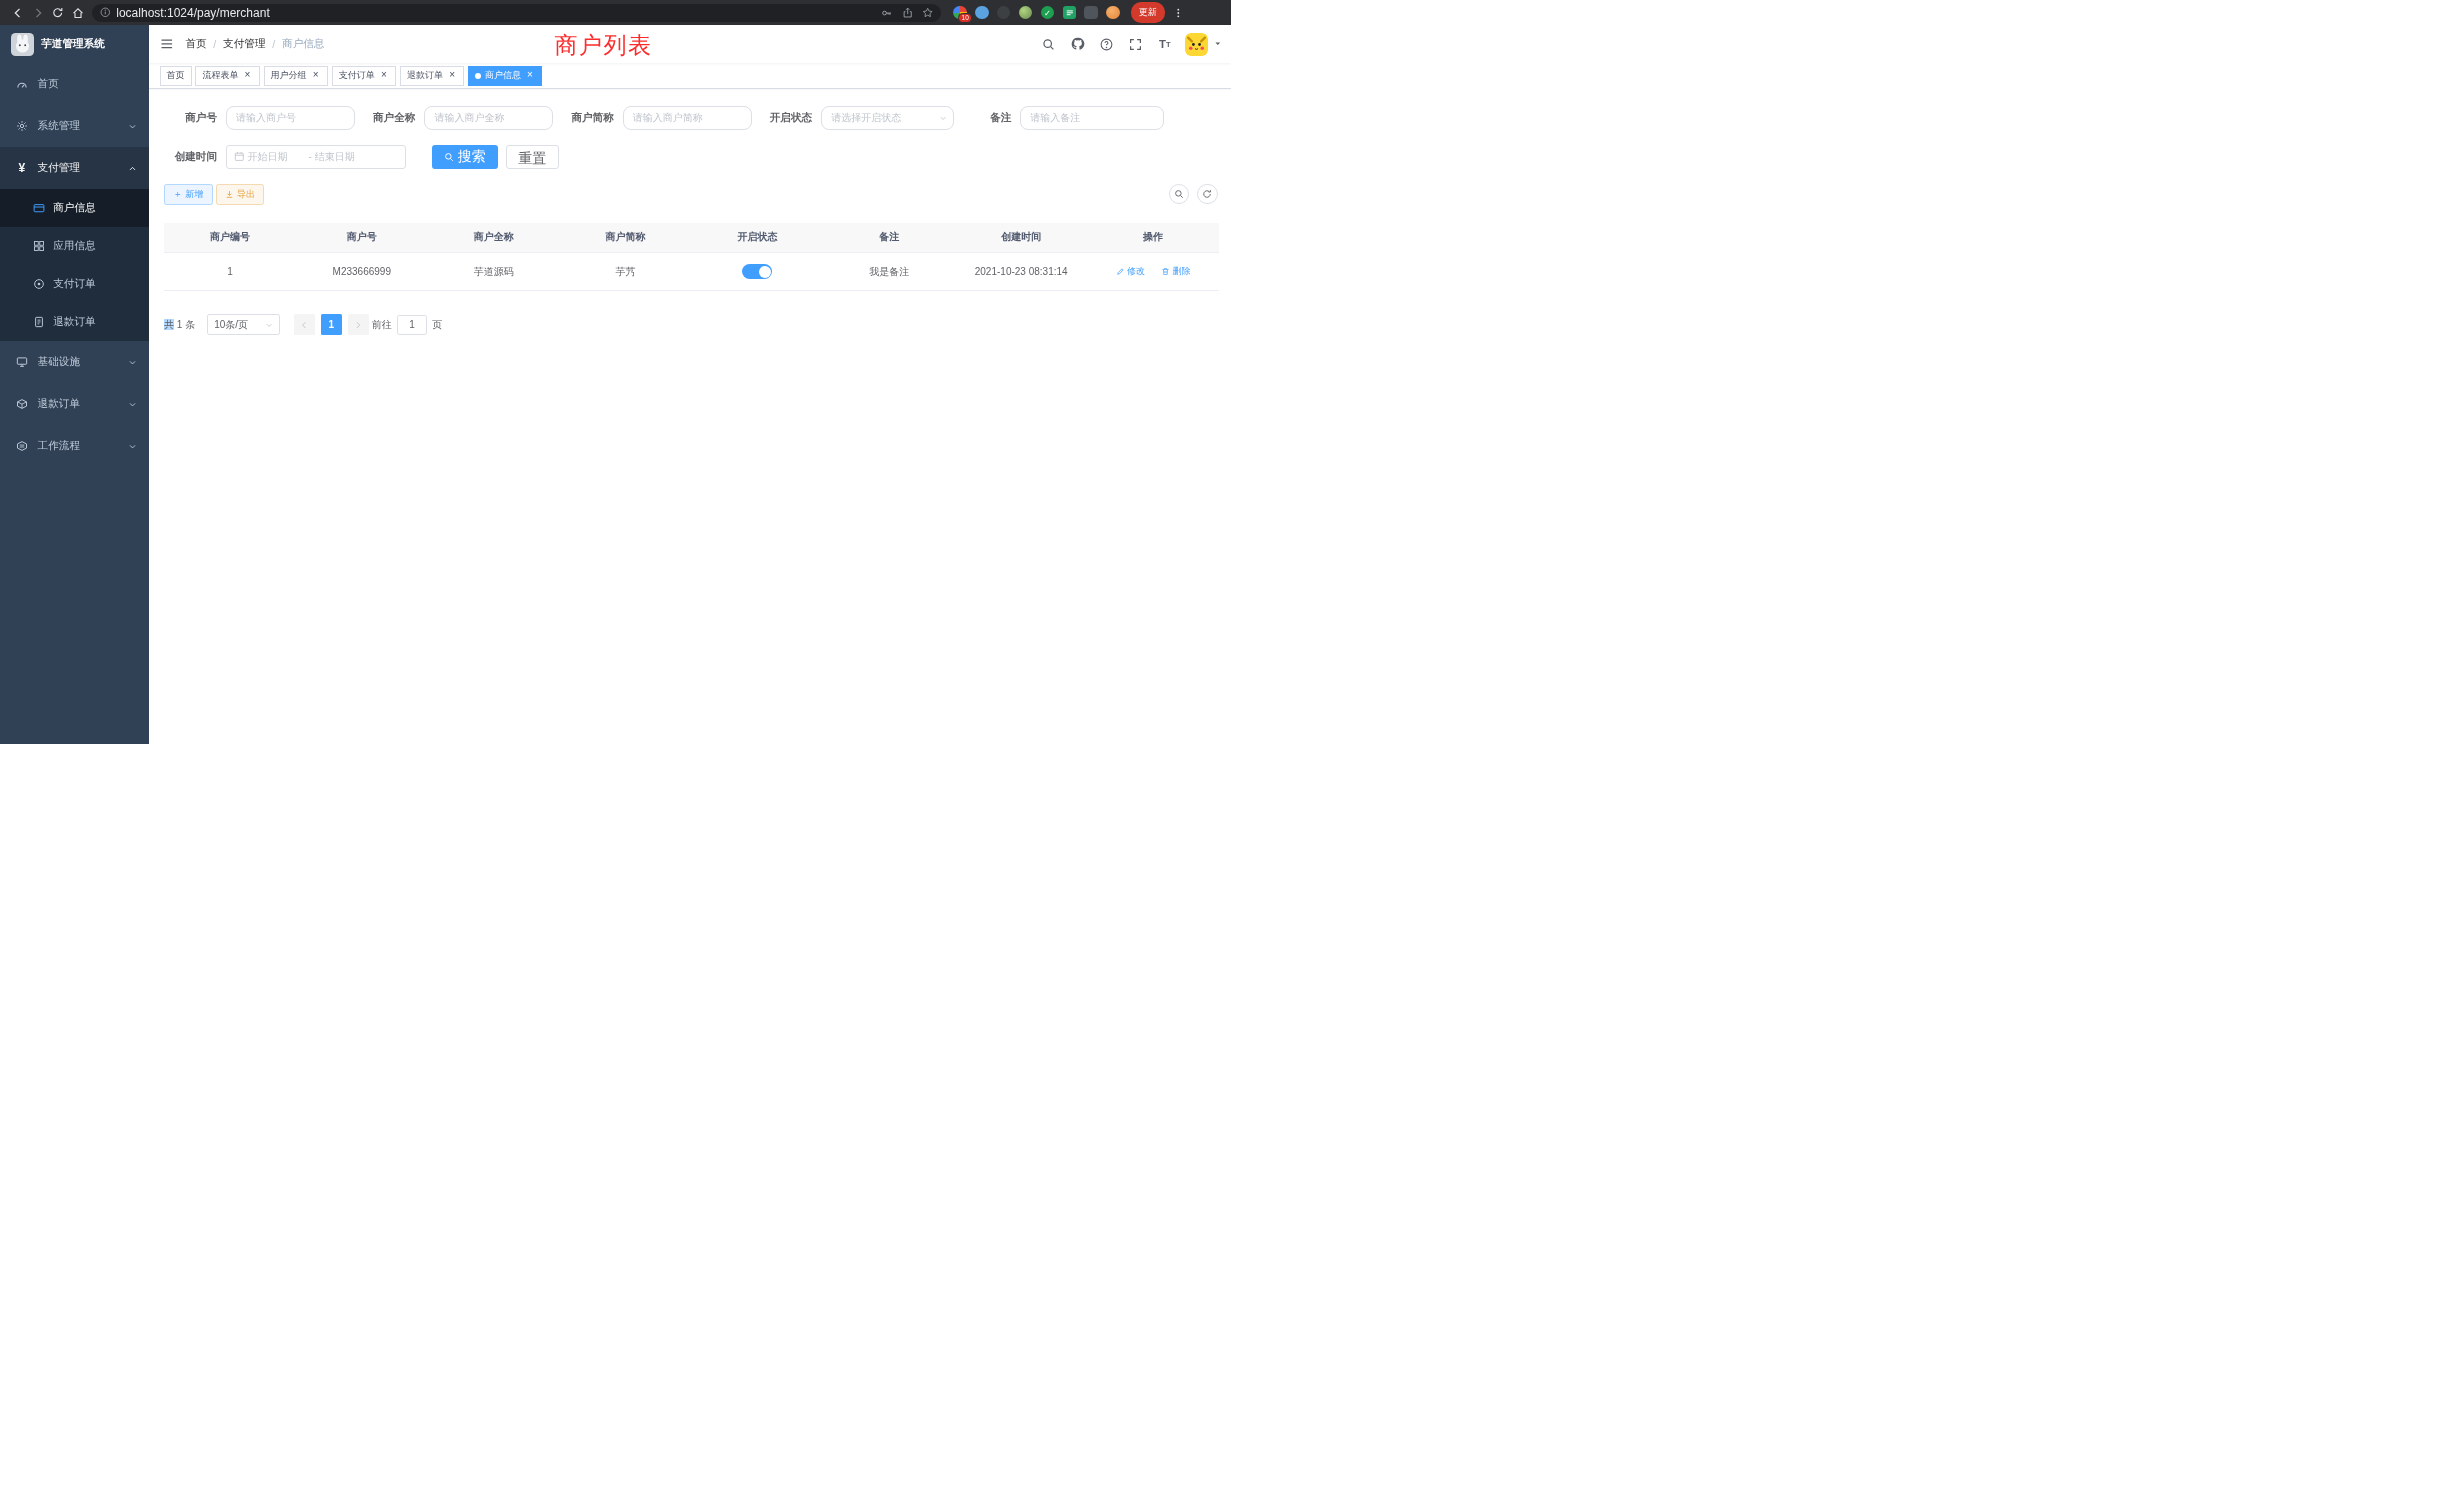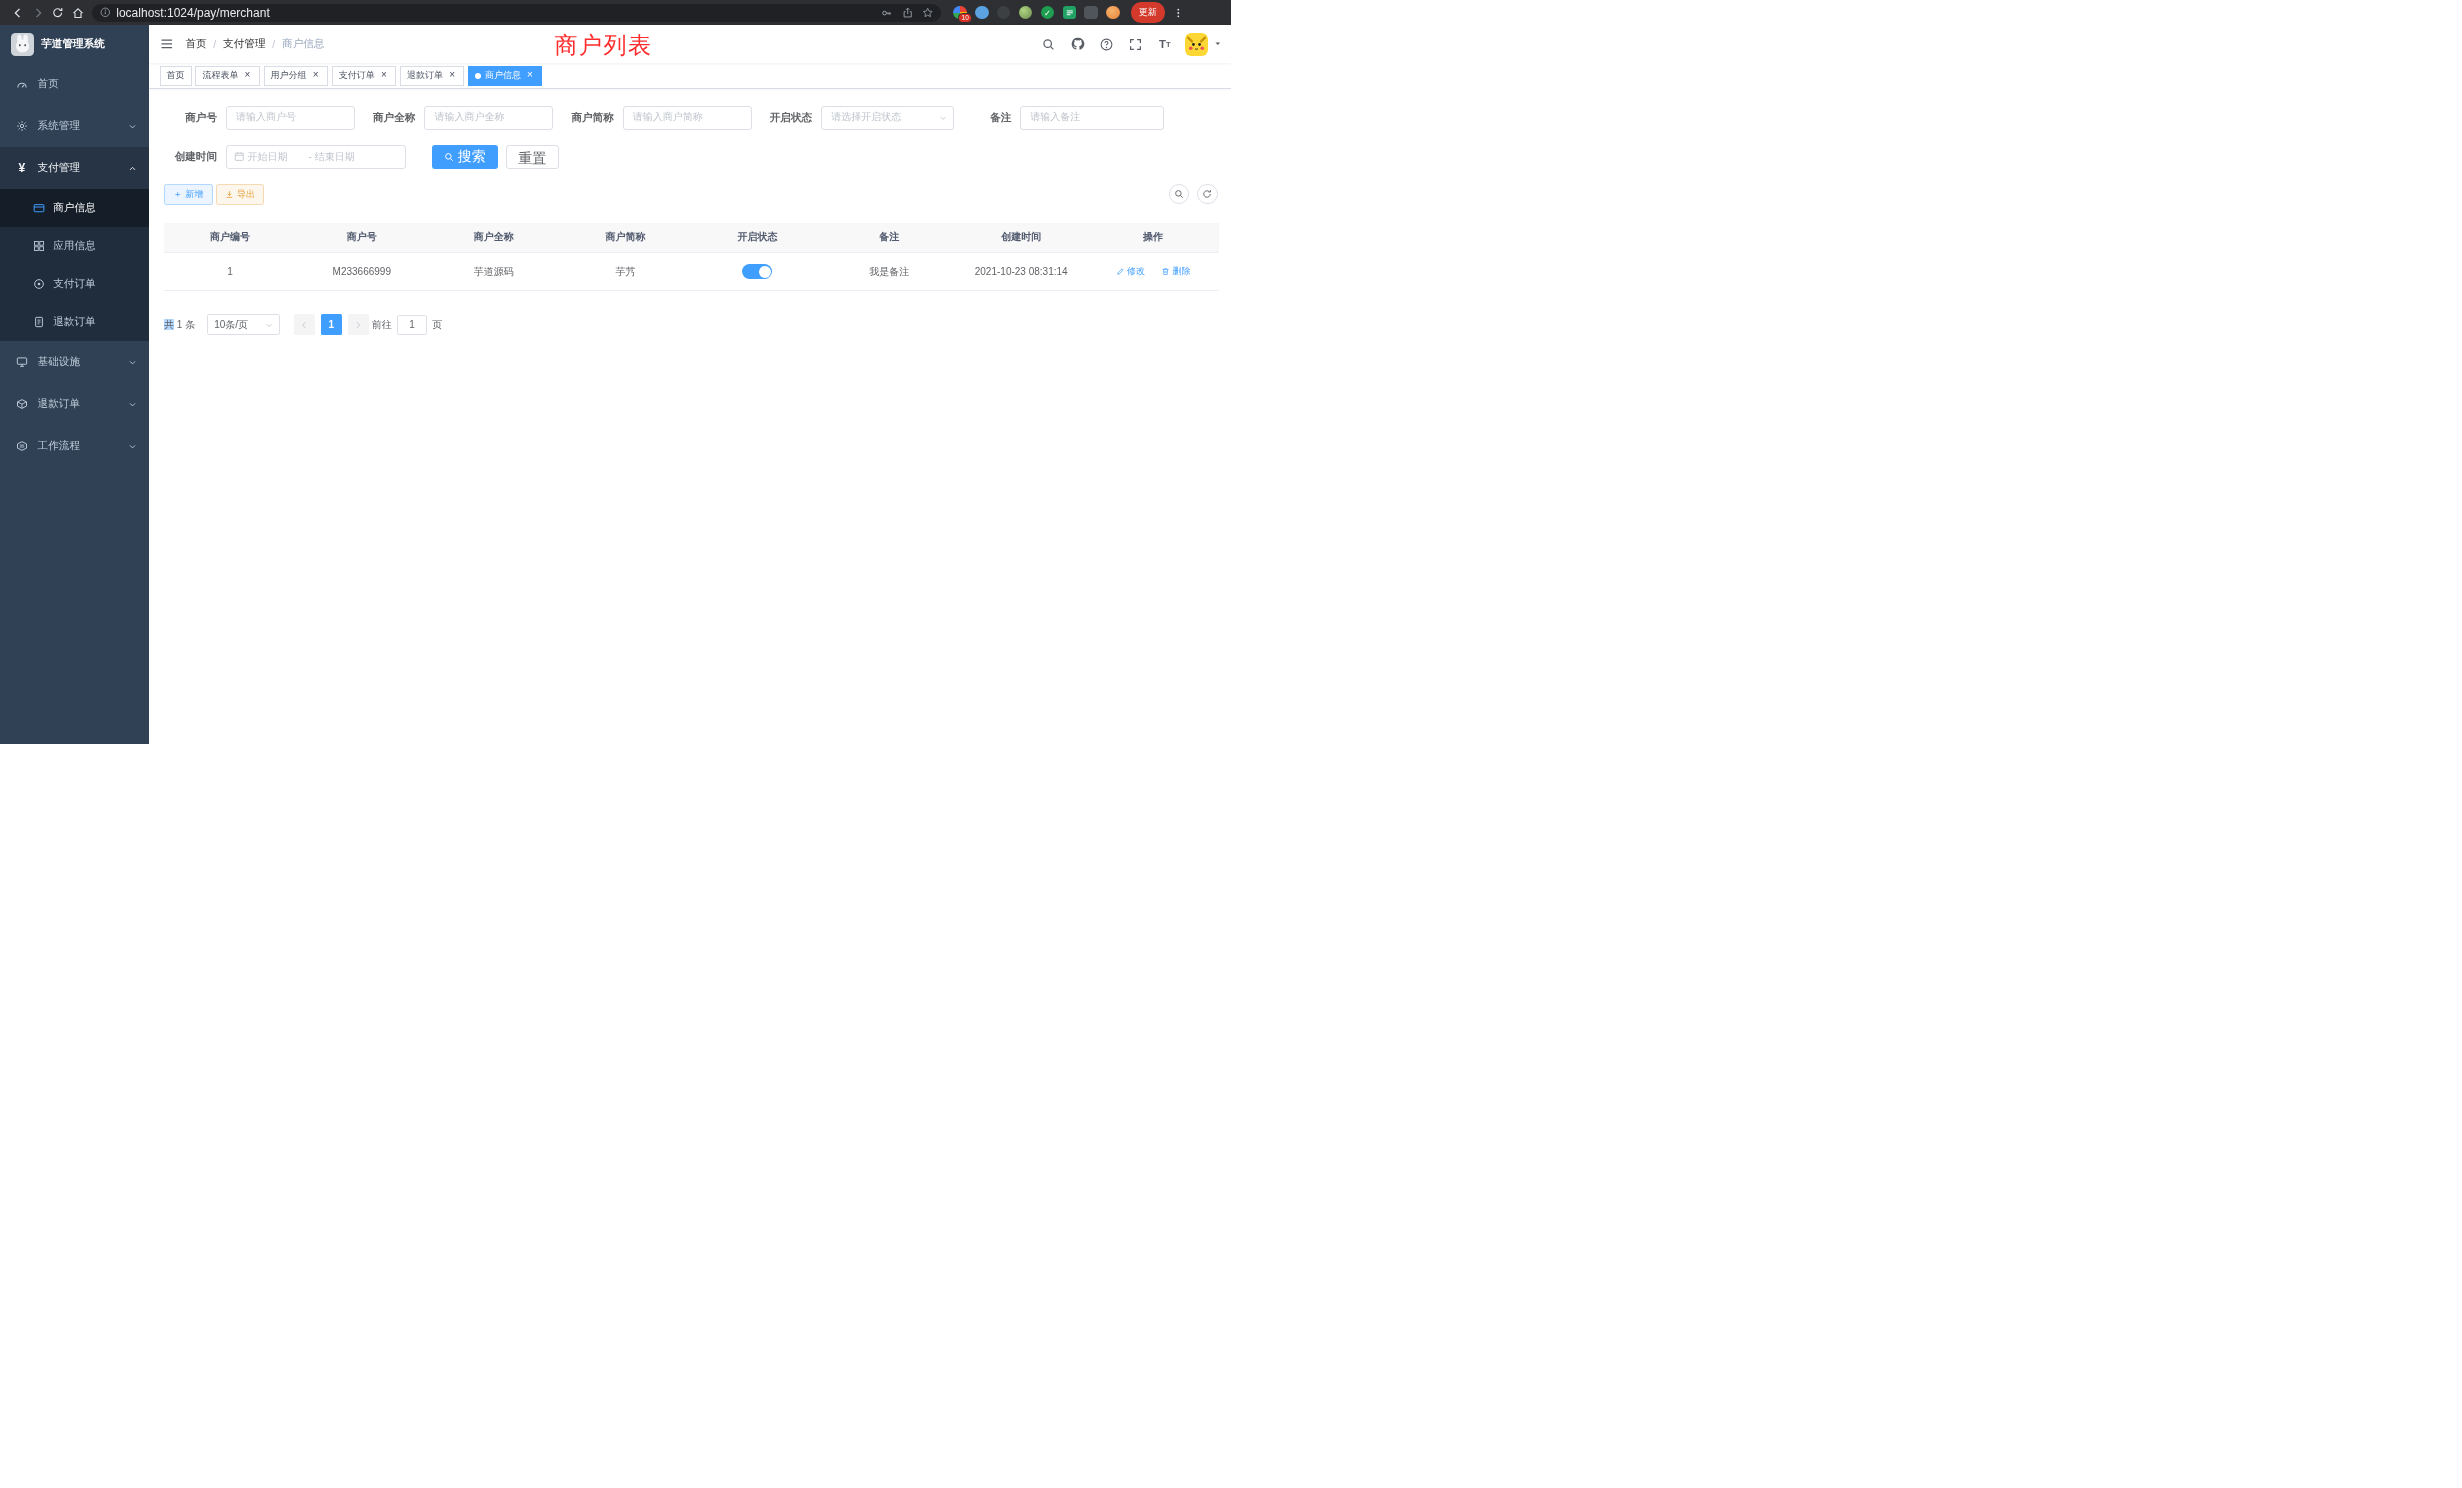--- a/index.html
+++ b/index.html
@@ -57,21 +57,21 @@
   .tag.active .dot{display:inline-block;}
   .tag .x{font-size:10px;line-height:10.6px;width:10.6px;height:10.6px;text-align:center;border-radius:50%;}
 
   
   .content{flex:1;padding:16.7px 12px 0 15px;}
   .frow{display:flex;align-items:center;margin-bottom:15px;}
   .fitem{display:flex;align-items:center;margin-right:18px;}
   .flabel{font-size:10.6px;color:#606266;font-weight:700;padding-right:9px;white-space:nowrap;}
   .flabel.w70{width:62px;text-align:right;}
   .inp{position:relative;display:flex;align-items:center;}
-  .inp input{height:24px;border:0.8px solid #dcdfe6;border-radius:3px;padding:0 9px;font-size:10px;color:#606266;outline:none;font-family:Liberation Mono, monospace;}
+  .inp input{height:24px;border:0.8px solid #dcdfe6;border-radius:8px;padding:0 9px;font-size:10px;color:#606266;outline:none;font-family:Liberation Serif, serif;}
   .inp input::placeholder{color:#bfc4cc;}
   .w170 input{width:129px;}
   .w175 input{width:133px;padding-right:21px;}
   .w190 input{width:144px;}
   .selcaret{position:absolute;right:6.8px;color:#c0c4cc;pointer-events:none;display:flex;}
   .dr{width:180px;height:24px;border:0.8px solid #dcdfe6;border-radius:3px;display:flex;align-items:center;padding:0 6.8px;gap:3px;}
   .dr input{border:none;outline:none;width:58px;font-size:10px;color:#606266;text-align:left;font-family:inherit;}
   .dr input::placeholder{color:#bfc4cc;}
   .dr .dash{color:#bfc4cc;font-size:10px;}
   .cal{color:#c0c4cc;display:flex;}

